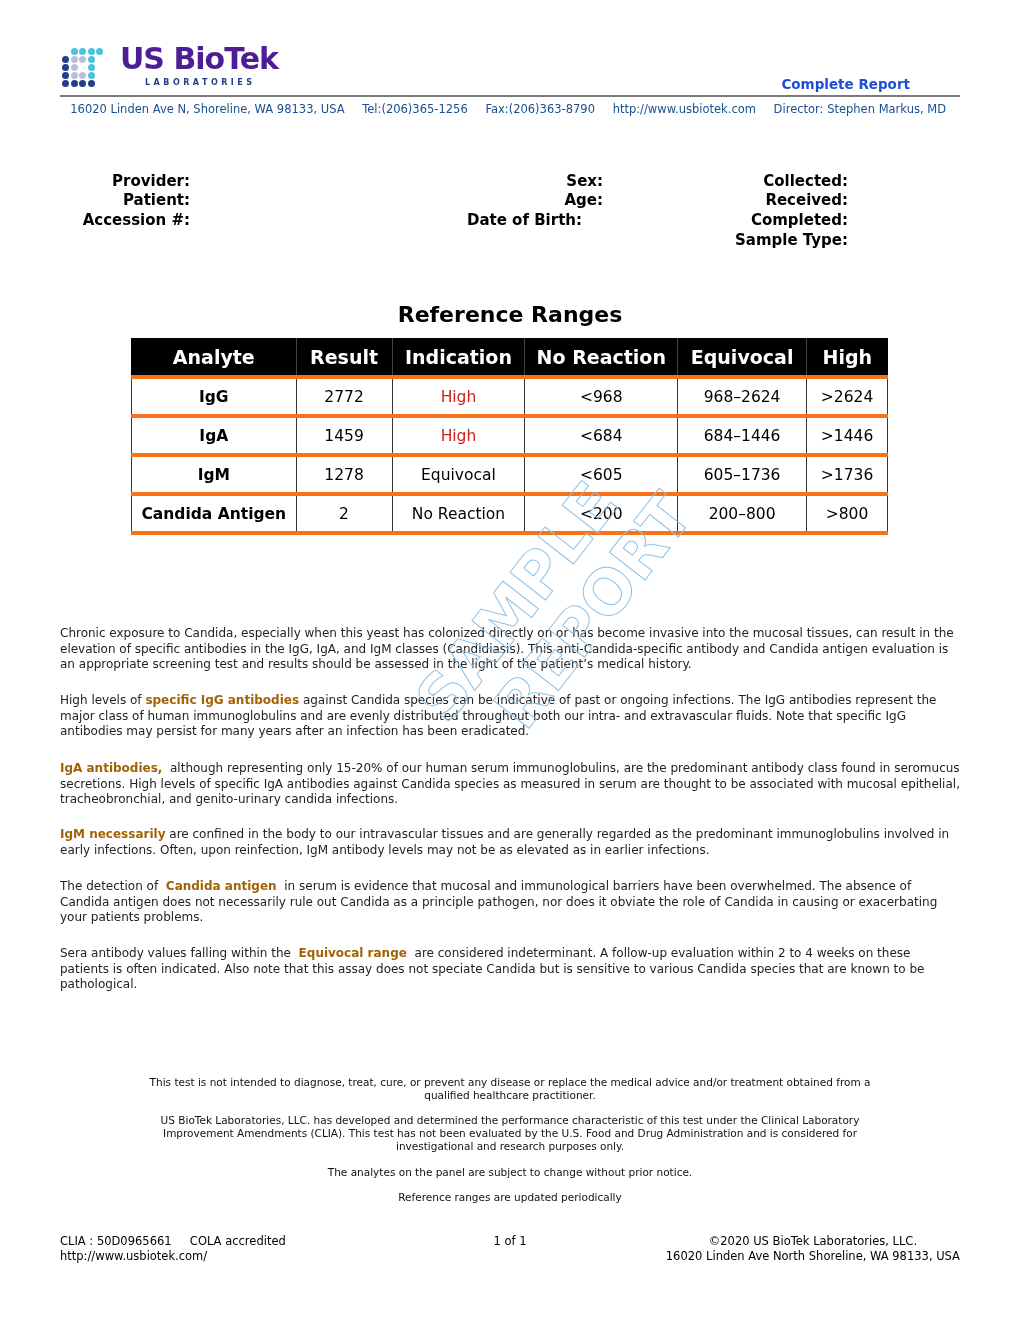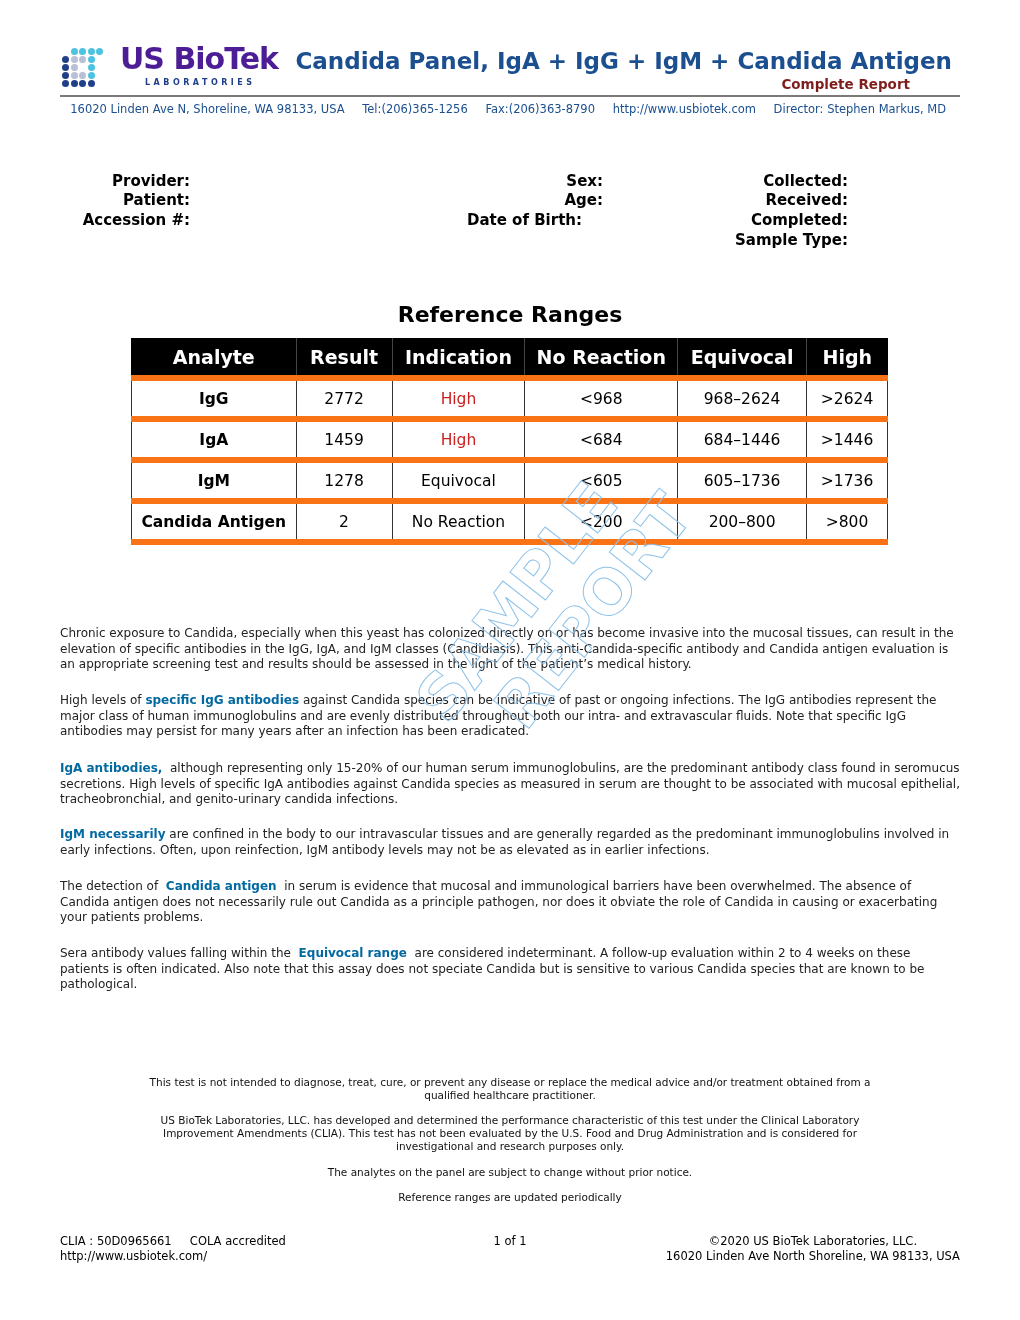--- a/index.html
+++ b/index.html
@@ -10,46 +10,46 @@
     
     .logo { position: absolute; left: 62px; top: 45px; width: 210px; height: 46px; }
     .logo-dots { position: absolute; left: 0; top: 3px; width: 42px; height: 40px; }
     .dot { position: absolute; width: 7px; height: 7px; border-radius: 50%; }
     .logo-text { position: absolute; left: 58px; top: -4px; font-family: "DejaVu Sans", sans-serif;
                  font-weight: bold; font-size: 30px; color: #4c1d95; letter-spacing: -1px; white-space: nowrap; }
     .logo-sub { position: absolute; left: 83px; top: 33px; font-size: 8px; letter-spacing: 3.5px;
                 color: #1f3f8a; font-weight: bold; white-space: nowrap; }
     .report-title { position: absolute; right: 68px; top: 48px; font-size: 23px; font-weight: bold;
                     color: #1b4f8f; white-space: nowrap; }
-    .report-sub { position: absolute; right: 110px; top: 76px; font-size: 13.5px; font-weight: bold; color: #7f1d1d; }
+    .report-sub { position: absolute; right: 110px; top: 76px; font-size: 13.5px; font-weight: bold; color: #1d4ed8; }
     .header-rule { position: absolute; left: 60px; top: 95px; width: 900px; height: 0; border-top: 2px solid #7a7a7a; }
     .contact { position: absolute; left: 60px; top: 99px; width: 900px; font-size: 11.5px; line-height: 20px;
                color: #1b4f8f; text-align: right; }
     .contact span { margin-right: 14px; }
 
     
     .info-label { position: absolute; font-weight: bold; font-size: 15px; text-align: right; white-space: nowrap; }
 
     
     .section-title { position: absolute; left: 0; width: 1020px; top: 302px; text-align: center;
                      font-size: 22px; font-weight: bold; }
     table.ranges { position: absolute; left: 131px; top: 338px; width: 757px; border-collapse: collapse;
                    font-size: 15.5px; }
     table.ranges th { background: #000; color: #fff; font-weight: bold; font-size: 19px; height: 37px;
                       text-align: center; border-left: 1px solid #444; padding: 0 6px; }
     table.ranges th:first-child { border-left: 1px solid #000; }
     table.ranges td { height: 35px; border: 1px solid #333; text-align: center; padding: 0 6px; }
-    table.ranges tr { border-bottom: 6px solid #f97316; }
+    table.ranges tr { border-bottom: 4px solid #f97316; }
     td.analyte { font-weight: bold; }
     .ind-high { color: #cc1f1f; }
 
     
     .commentary-title { position: absolute; left: 66px; top: 569px; font-size: 17.5px; font-weight: bold; }
     .para { position: absolute; left: 60px; width: 902px; font-size: 12px; line-height: 15.5px; color: #222; }
-    .para b { color: #0369a1; }
+    .para b { color: #a16207; }
 
     
     .disclaimer { position: absolute; left: 140px; width: 740px; text-align: center; font-size: 10.5px;
                   line-height: 13px; color: #111; }
 
     
     .footer-left { position: absolute; left: 60px; top: 1234px; font-size: 11.5px; line-height: 15px; }
     .footer-center { position: absolute; left: 0; width: 1020px; text-align: center; top: 1234px; font-size: 11.5px; }
     .footer-right { position: absolute; right: 60px; top: 1234px; font-size: 11.5px; line-height: 15px; text-align: center; }
 
@@ -82,21 +82,20 @@
         <div class="dot" style="left: 25.5px; top: 24px; background: rgb(76, 195, 224);"></div>
         <div class="dot" style="left: 0px; top: 32px; background: rgb(31, 63, 138);"></div>
         <div class="dot" style="left: 8.5px; top: 32px; background: rgb(31, 63, 138);"></div>
         <div class="dot" style="left: 17px; top: 32px; background: rgb(31, 63, 138);"></div>
         <div class="dot" style="left: 25.5px; top: 32px; background: rgb(31, 63, 138);"></div>
       </div>
     <div class="logo-text">US BioTek</div>
     <div class="logo-sub">LABORATORIES</div>
   </div>
 
-  <div class="report-title">Candida Panel, IgA + IgG + IgM + Candida Antigen</div>
   <div class="report-sub">Complete Report</div>
   <div class="header-rule"></div>
 
   <div class="contact">
     <span>16020 Linden Ave N, Shoreline, WA 98133, USA</span>
     <span>Tel:(206)365-1256</span>
     <span>Fax:(206)363-8790</span>
     <span>http://www.usbiotek.com</span>
     <span>Director: Stephen Markus, MD</span>
   </div>

